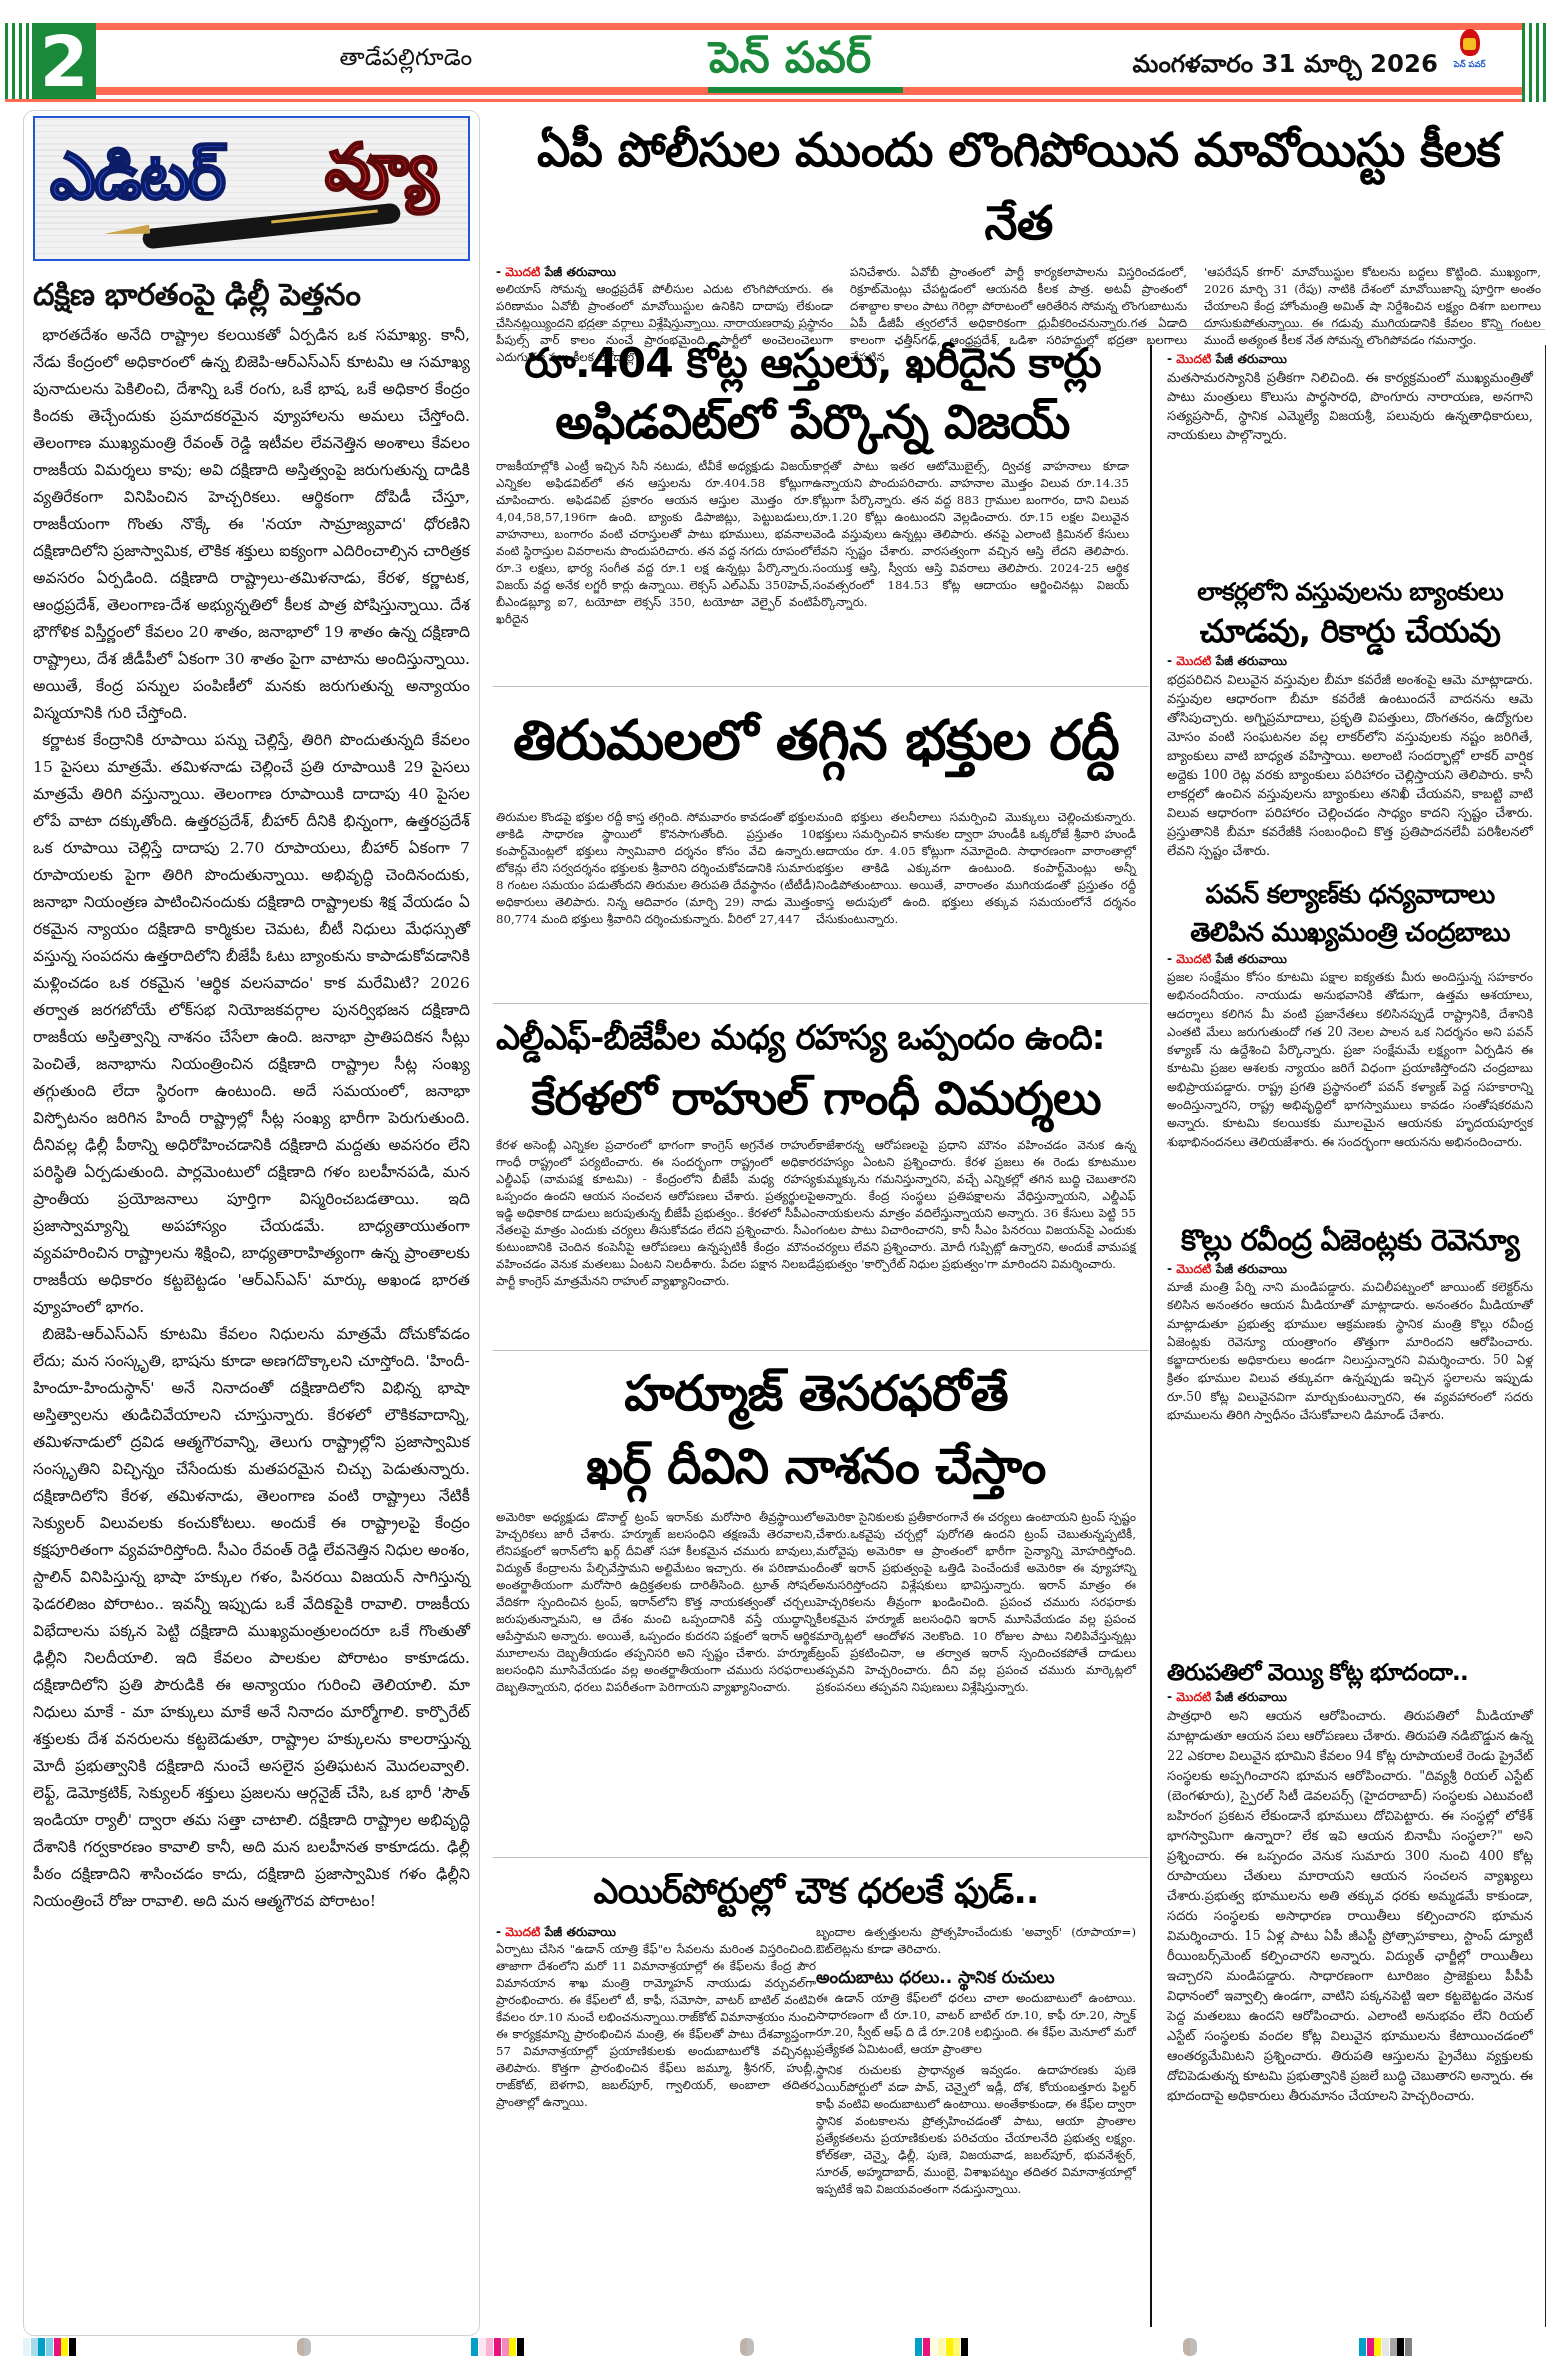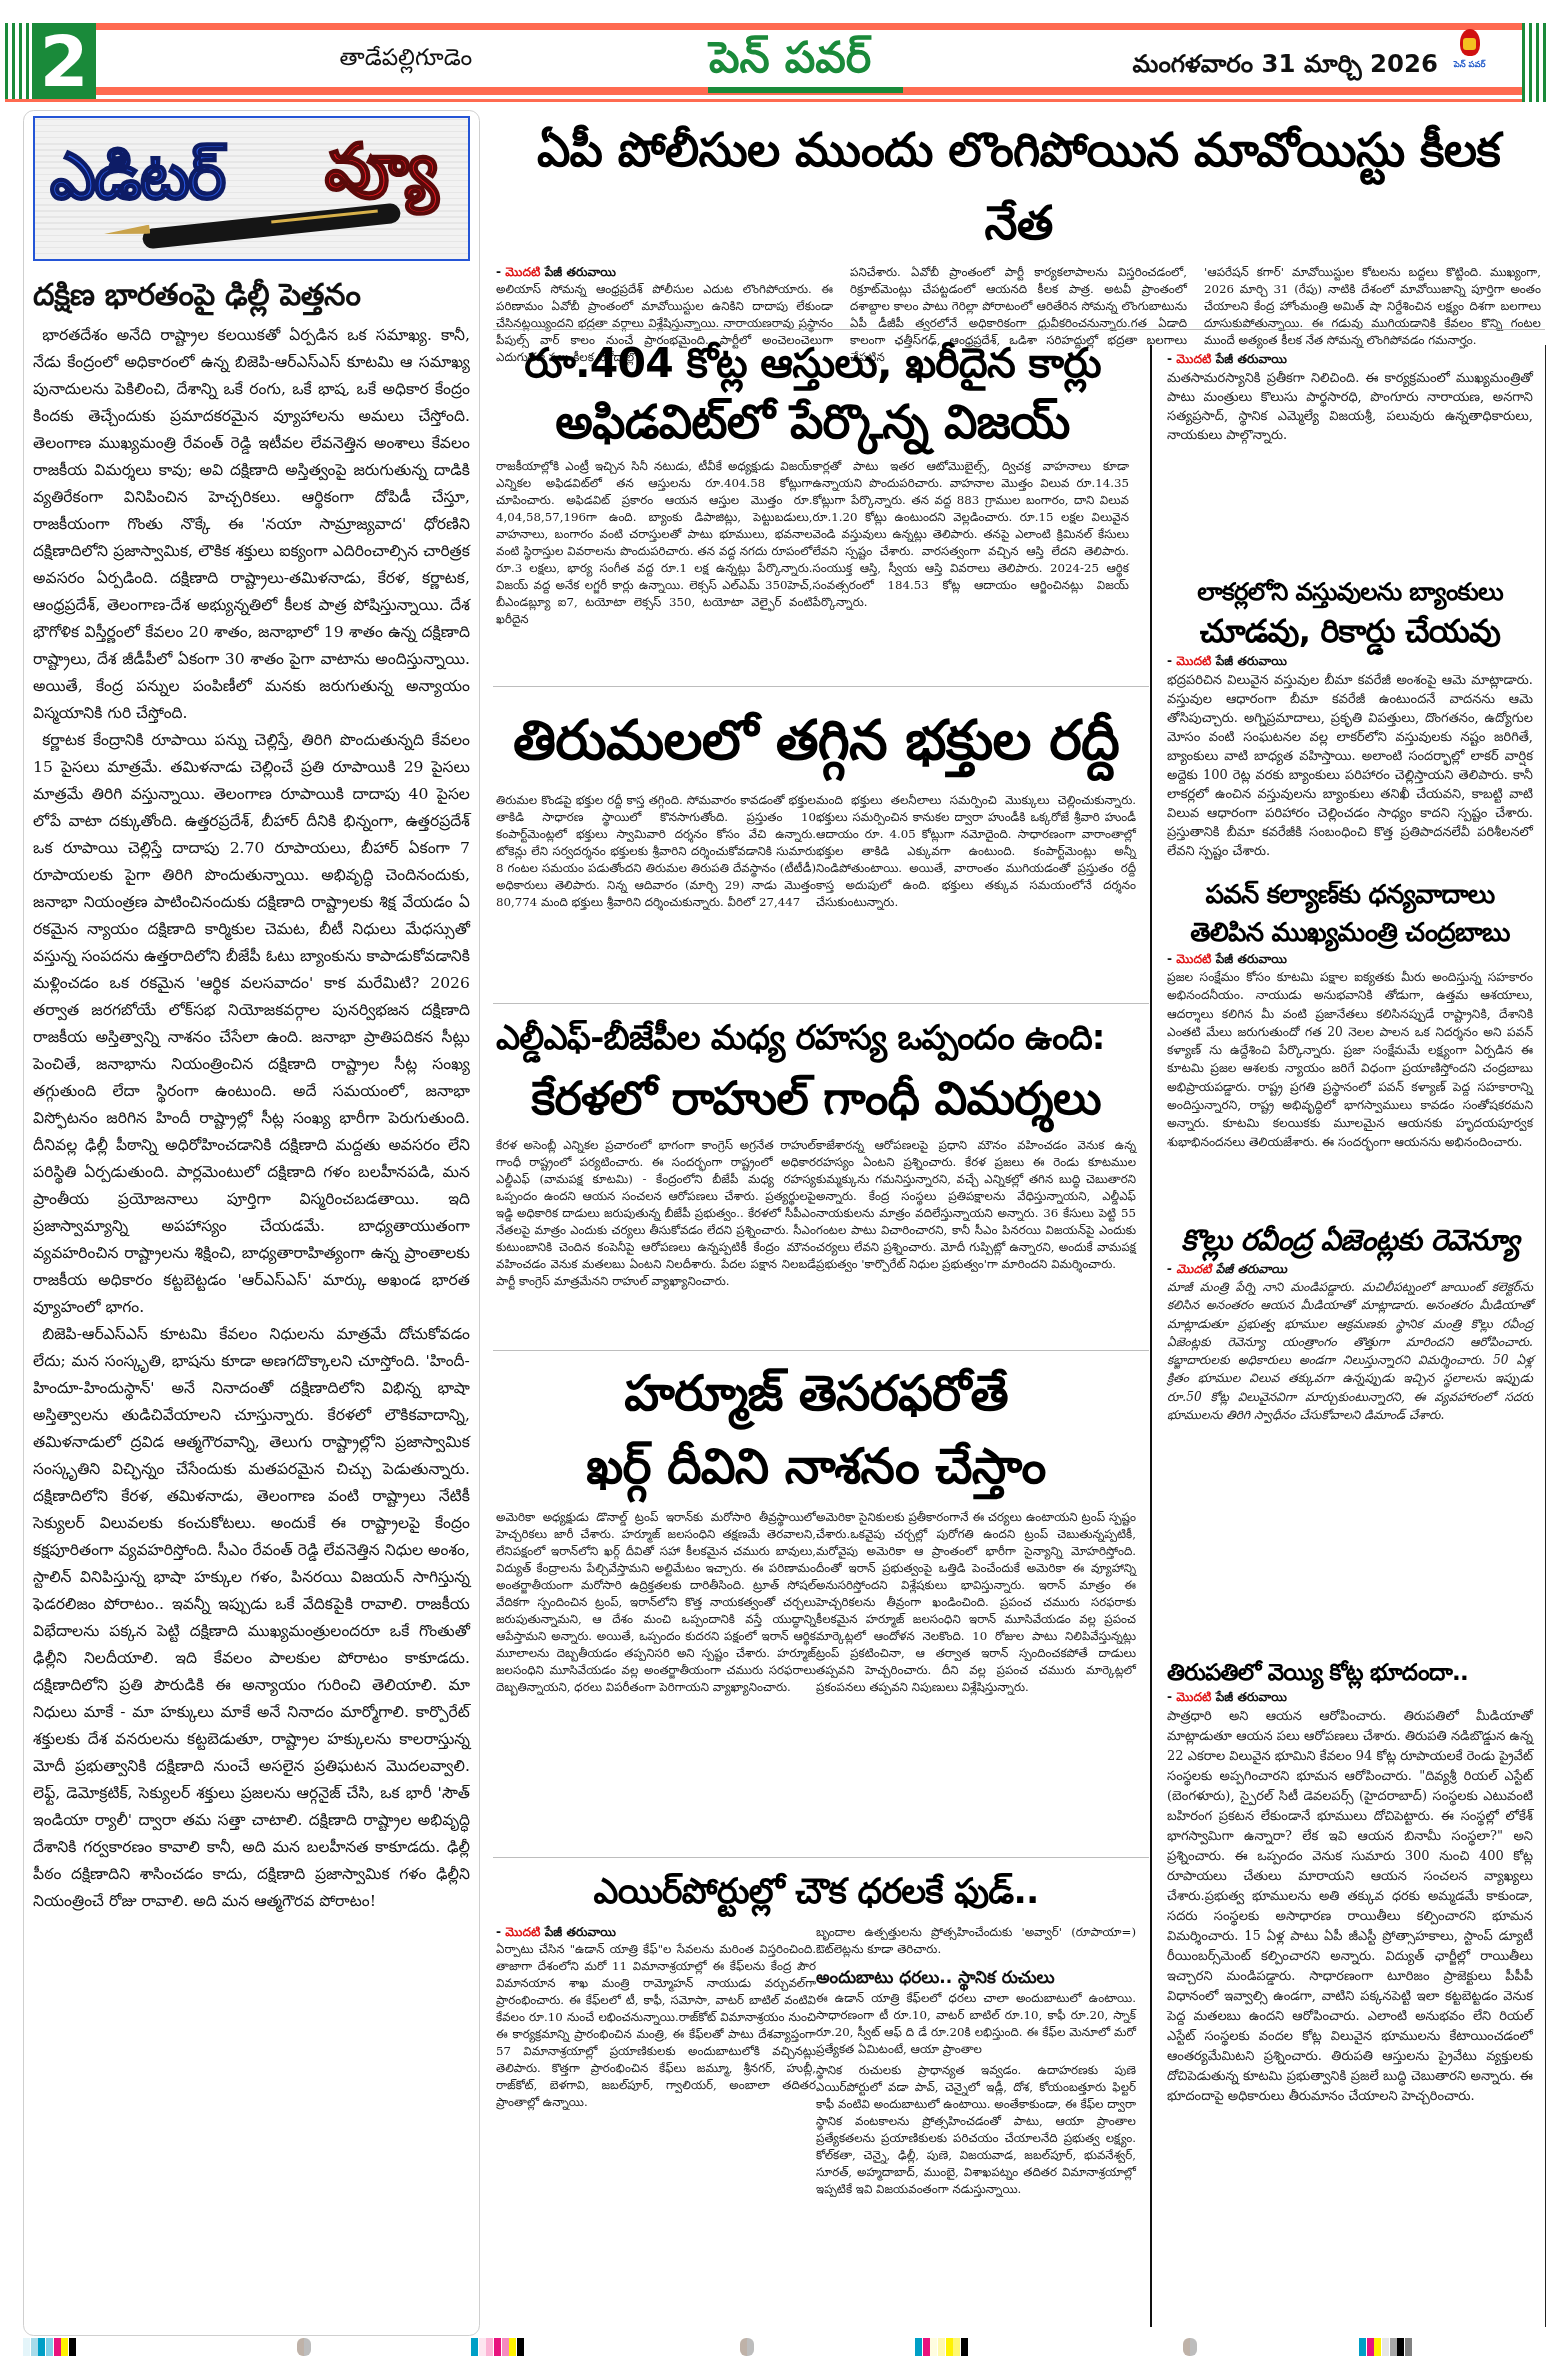--- a/index.html
+++ b/index.html
@@ -139,36 +139,36 @@
   <p class="body-text" style="font-size:13px; line-height:19px;">భద్రపరిచిన విలువైన వస్తువుల బీమా కవరేజీ అంశంపై ఆమె మాట్లాడారు. వస్తువుల ఆధారంగా బీమా కవరేజీ ఉంటుందనే వాదనను ఆమె తోసిపుచ్చారు. అగ్నిప్రమాదాలు, ప్రకృతి విపత్తులు, దొంగతనం, ఉద్యోగుల మోసం వంటి సంఘటనల వల్ల లాకర్‌లోని వస్తువులకు నష్టం జరిగితే, బ్యాంకులు వాటి బాధ్యత వహిస్తాయి. అలాంటి సందర్భాల్లో లాకర్ వార్షిక అద్దెకు 100 రెట్ల వరకు బ్యాంకులు పరిహారం చెల్లిస్తాయని తెలిపారు. కానీ లాకర్లలో ఉంచిన వస్తువులను బ్యాంకులు తనిఖీ చేయవని, కాబట్టి వాటి విలువ ఆధారంగా పరిహారం చెల్లించడం సాధ్యం కాదని స్పష్టం చేశారు. ప్రస్తుతానికి బీమా కవరేజీకి సంబంధించి కొత్త ప్రతిపాదనలేవీ పరిశీలనలో లేవని స్పష్టం చేశారు.</p>
 </article>
 
 <article class="article" style="left:1167px; top:875px; width:366px;">
   <h2 class="headline" style="font-size:26px; line-height:38px; text-align:center;">పవన్ కల్యాణ్‌కు ధన్యవాదాలు</h2>
   <h2 class="headline" style="font-size:26px; line-height:38px; text-align:center;">తెలిపిన ముఖ్యమంత్రి చంద్రబాబు</h2>
   <div class="kicker"><span>- </span><span class="red">మొదటి</span><span> పేజీ తరువాయి</span></div>
   <p class="body-text" style="font-size:12.2px; line-height:18.3px;">ప్రజల సంక్షేమం కోసం కూటమి పక్షాల ఐక్యతకు మీరు అందిస్తున్న సహకారం అభినందనీయం. నాయుడు అనుభవానికి తోడుగా, ఉత్తమ ఆశయాలు, ఆదర్శాలు కలిగిన మీ వంటి ప్రజానేతలు కలిసినప్పుడే రాష్ట్రానికి, దేశానికి ఎంతటి మేలు జరుగుతుందో గత 20 నెలల పాలన ఒక నిదర్శనం అని పవన్ కళ్యాణ్ ను ఉద్దేశించి పేర్కొన్నారు. ప్రజా సంక్షేమమే లక్ష్యంగా ఏర్పడిన ఈ కూటమి ప్రజల ఆశలకు న్యాయం జరిగే విధంగా ప్రయాణిస్తోందని చంద్రబాబు అభిప్రాయపడ్డారు. రాష్ట్ర ప్రగతి ప్రస్థానంలో పవన్ కళ్యాణ్ పెద్ద సహకారాన్ని అందిస్తున్నారని, రాష్ట్ర అభివృద్ధిలో భాగస్వాములు కావడం సంతోషకరమని అన్నారు. కూటమి కలయికకు మూలమైన ఆయనకు హృదయపూర్వక శుభాభినందనలు తెలియజేశారు. ఈ సందర్భంగా ఆయనను అభినందించారు.</p>
 </article>
 
-<article class="article" style="left:1167px; top:1220px; width:366px;font-style:italic;">
+<article class="article" style="left:1167px; top:1220px; width:366px;">
   <h2 class="headline" style="font-size:29px; line-height:41px; text-align:center;">కొల్లు రవీంద్ర ఏజెంట్లకు రెవెన్యూ</h2>
   <div class="kicker"><span>- </span><span class="red">మొదటి</span><span> పేజీ తరువాయి</span></div>
   <p class="body-text" style="font-size:12.2px; line-height:18.3px;">మాజీ మంత్రి పేర్ని నాని మండిపడ్డారు. మచిలీపట్నంలో జాయింట్ కలెక్టర్‌ను కలిసిన అనంతరం ఆయన మీడియాతో మాట్లాడారు. అనంతరం మీడియాతో మాట్లాడుతూ ప్రభుత్వ భూముల ఆక్రమణకు స్థానిక మంత్రి కొల్లు రవీంద్ర ఏజెంట్లకు రెవెన్యూ యంత్రాంగం తొత్తుగా మారిందని ఆరోపించారు. కబ్జాదారులకు అధికారులు అండగా నిలుస్తున్నారని విమర్శించారు. 50 ఏళ్ల క్రితం భూముల విలువ తక్కువగా ఉన్నప్పుడు ఇచ్చిన స్థలాలను ఇప్పుడు రూ.50 కోట్ల విలువైనవిగా మార్చుకుంటున్నారని, ఈ వ్యవహారంలో సదరు భూములను తిరిగి స్వాధీనం చేసుకోవాలని డిమాండ్ చేశారు.</p>
 </article>
 
 <article class="article" style="left:1167px; top:1655px; width:366px;">
   <h2 class="headline" style="font-size:23px; line-height:34px;">తిరుపతిలో వెయ్యి కోట్ల భూదందా..</h2>
   <div class="kicker"><span>- </span><span class="red">మొదటి</span><span> పేజీ తరువాయి</span></div>
   <p class="body-text" style="font-size:13px; line-height:20px;">పాత్రధారి అని ఆయన ఆరోపించారు. తిరుపతిలో మీడియాతో మాట్లాడుతూ ఆయన పలు ఆరోపణలు చేశారు. తిరుపతి నడిబొడ్డున ఉన్న 22 ఎకరాల విలువైన భూమిని కేవలం 94 కోట్ల రూపాయలకే రెండు ప్రైవేట్ సంస్థలకు అప్పగించారని భూమన ఆరోపించారు. "దివ్యశ్రీ రియల్ ఎస్టేట్ (బెంగళూరు), స్పైరల్ సిటీ డెవలపర్స్ (హైదరాబాద్) సంస్థలకు ఎటువంటి బహిరంగ ప్రకటన లేకుండానే భూములు దోచిపెట్టారు. ఈ సంస్థల్లో లోకేశ్ భాగస్వామిగా ఉన్నారా? లేక ఇవి ఆయన బినామీ సంస్థలా?" అని ప్రశ్నించారు. ఈ ఒప్పందం వెనుక సుమారు 300 నుంచి 400 కోట్ల రూపాయలు చేతులు మారాయని ఆయన సంచలన వ్యాఖ్యలు చేశారు.ప్రభుత్వ భూములను అతి తక్కువ ధరకు అమ్మడమే కాకుండా, సదరు సంస్థలకు అసాధారణ రాయితీలు కల్పించారని భూమన విమర్శించారు. 15 ఏళ్ల పాటు ఏపీ జీఎస్టీ ప్రోత్సాహకాలు, స్టాంప్ డ్యూటీ రీయింబర్స్‌మెంట్ కల్పించారని అన్నారు. విద్యుత్ ఛార్జీల్లో రాయితీలు ఇచ్చారని మండిపడ్డారు. సాధారణంగా టూరిజం ప్రాజెక్టులు పీపీపీ విధానంలో ఇవ్వాల్సి ఉండగా, వాటిని పక్కనపెట్టి ఇలా కట్టబెట్టడం వెనుక పెద్ద మతలబు ఉందని ఆరోపించారు. ఎలాంటి అనుభవం లేని రియల్ ఎస్టేట్ సంస్థలకు వందల కోట్ల విలువైన భూములను కేటాయించడంలో ఆంతర్యమేమిటని ప్రశ్నించారు. తిరుపతి ఆస్తులను ప్రైవేటు వ్యక్తులకు దోచిపెడుతున్న కూటమి ప్రభుత్వానికి ప్రజలే బుద్ధి చెబుతారని అన్నారు. ఈ భూదందాపై అధికారులు తీరుమానం చేయాలని హెచ్చరించారు.</p>
 </article>
 
 <div class="hline" style="left:493px; top:686px; width:656px;"></div>
 <article class="article" style="left:496px; top:695px; width:640px;">
   <h2 class="headline" style="font-size:55px; line-height:91px; text-align:center;">తిరుమలలో తగ్గిన భక్తుల రద్దీ</h2>
-  <div class="cols2" style="margin-top:6px;">
+  <div class="cols2" style="margin-top:23px;">
     <p class="body-text">తిరుమల కొండపై భక్తుల రద్దీ కాస్త తగ్గింది. సోమవారం కావడంతో భక్తుల తాకిడి సాధారణ స్థాయిలో కొనసాగుతోంది. ప్రస్తుతం 10 కంపార్ట్‌మెంట్లలో భక్తులు స్వామివారి దర్శనం కోసం వేచి ఉన్నారు. టోకెన్లు లేని సర్వదర్శనం భక్తులకు శ్రీవారిని దర్శించుకోవడానికి సుమారు 8 గంటల సమయం పడుతోందని తిరుమల తిరుపతి దేవస్థానం (టీటీడీ) అధికారులు తెలిపారు. నిన్న ఆదివారం (మార్చి 29) నాడు మొత్తం 80,774 మంది భక్తులు శ్రీవారిని దర్శించుకున్నారు. వీరిలో 27,447</p>
     <p class="body-text">మంది భక్తులు తలనీలాలు సమర్పించి మొక్కులు చెల్లించుకున్నారు. భక్తులు సమర్పించిన కానుకల ద్వారా హుండీకి ఒక్కరోజే శ్రీవారి హుండీ ఆదాయం రూ. 4.05 కోట్లుగా నమోదైంది. సాధారణంగా వారాంతాల్లో భక్తుల తాకిడి ఎక్కువగా ఉంటుంది. కంపార్ట్‌మెంట్లు అన్నీ నిండిపోతుంటాయి. అయితే, వారాంతం ముగియడంతో ప్రస్తుతం రద్దీ కాస్త అదుపులో ఉంది. భక్తులు తక్కువ సమయంలోనే దర్శనం చేసుకుంటున్నారు.</p>
   </div>
 </article>
 
 <div class="hline" style="left:493px; top:1003px; width:656px;"></div>
 <article class="article" style="left:496px; top:1010px; width:640px;">
   <h2 class="headline" style="font-size:34px; line-height:55px; text-align:left;">ఎల్డీఎఫ్-బీజేపీల మధ్య రహస్య ఒప్పందం ఉంది:</h2>
   <h2 class="headline" style="font-size:46px; line-height:66px; text-align:center;">కేరళలో రాహుల్ గాంధీ విమర్శలు</h2>
   <div class="cols2" style="margin-top:6.1px;">

